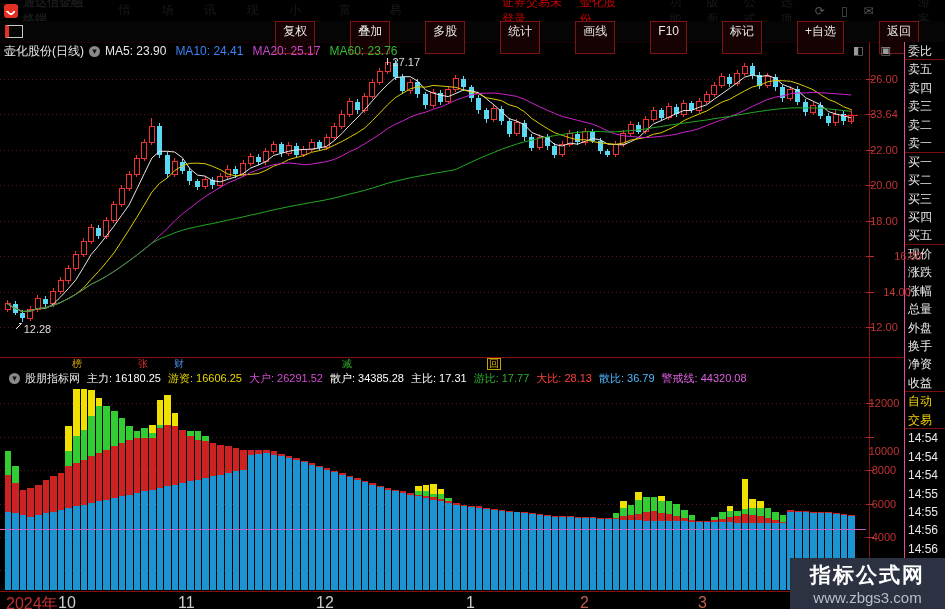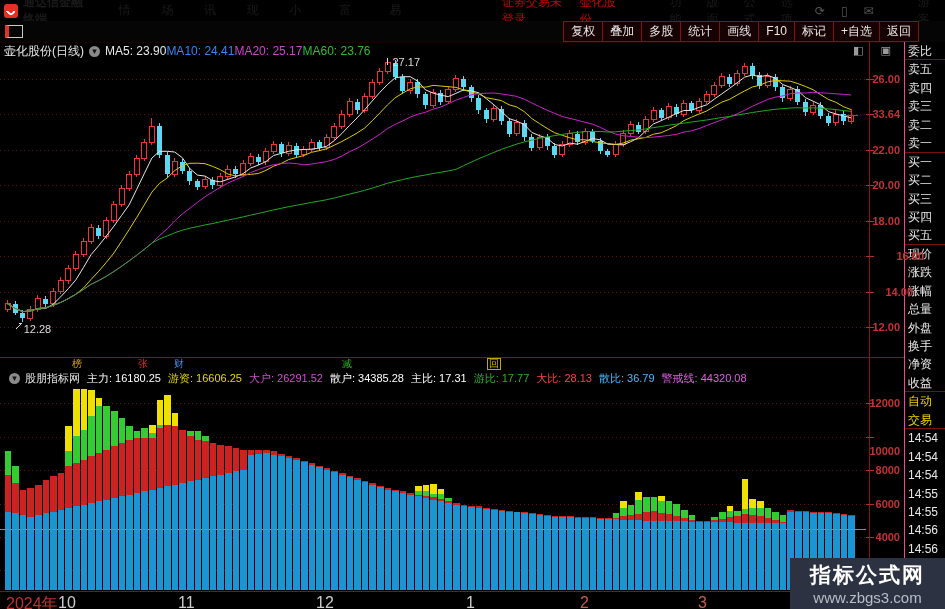--- a/index.html
+++ b/index.html
@@ -19,36 +19,36 @@
   .stockname{margin-left:10px;margin-right:40px;}
   .mi-r{margin:0 11px;}
   .tico{color:#555;margin:0 8px;font-size:12px;}
   .user{margin-left:36px;margin-right:8px;}
   
   .toolbar{position:absolute;left:0;top:21px;width:945px;height:21px;background:#050505;
            display:flex;align-items:center;font-size:12px;color:#d8d8d8;border-bottom:1px solid #1a0000;}
   .tbicon{width:13px;height:11px;margin:0 8px 0 5px;border:1px solid #c9c9c9;border-left:4px solid #e33022;flex:none;}
   .period{margin:0 7px;cursor:default;}
   .period.active{color:#3fd4d4;}
-  .tb-right{position:absolute;right:26px;top:0;height:21px;display:flex;}
+  .tb-right{position:absolute;right:26px;top:0;height:33px;display:flex;gap:36px;}
   .tbtn{border:1px solid #7c1414;background:#160202;color:#e8e8e8;padding:1px 7px;margin-left:-1px;
         font-size:12px;line-height:16px;cursor:default;}
   
   #chart-svg{position:absolute;left:0;top:42px;}
   .chart-header{position:absolute;left:4px;top:43px;height:14px;font-size:12px;color:#e8e8e8;z-index:5;white-space:nowrap;}
   .chev{display:inline-block;width:11px;height:11px;border-radius:50%;background:#8a8a8a;color:#111;
         font-size:9px;line-height:11px;text-align:center;vertical-align:1px;margin:0 5px;}
-  .ma{}
+  .ma{margin-right:9px;}
   .hdr-icons{position:absolute;left:853px;top:44px;color:#9a9a9a;font-size:11px;z-index:5;letter-spacing:7px;}
   .badge-row{position:absolute;left:0;top:358px;width:900px;height:13px;z-index:5;}
   .badge{position:absolute;top:0;font-size:10px;line-height:12px;}
   .badge.boxed{border:1px solid #c9a400;padding:0 1px;line-height:10px;}
   .ind-header{position:absolute;left:4px;top:371px;height:16px;font-size:11px;color:#e8e8e8;z-index:5;white-space:nowrap;}
   .fld{margin-right:7px;}
-  .axis-label{position:absolute;width:32px;text-align:right;font-size:11px;font-weight:bold;color:#c23333;z-index:4;}
+  .axis-label{position:absolute;width:32px;text-align:center;font-size:11px;font-weight:normal;color:#c23333;z-index:4;}
   .date-axis{position:absolute;left:0;top:592px;width:905px;height:17px;z-index:4;font-size:16px;}
   .date-label{position:absolute;top:2px;}
   
   .sidebar{position:absolute;left:904px;top:42px;width:41px;height:567px;background:#000;
            border-left:1px solid #ec4899;z-index:3;}
   .srow{height:18.45px;line-height:18.45px;padding-left:3px;font-size:12px;color:#e8e8e8;
         white-space:nowrap;overflow:hidden;box-sizing:border-box;}
   .srow.div{border-bottom:1px solid #7a0f0f;}
   
   .watermark{position:absolute;left:790px;top:558px;width:155px;height:51px;background:#2c3242;

